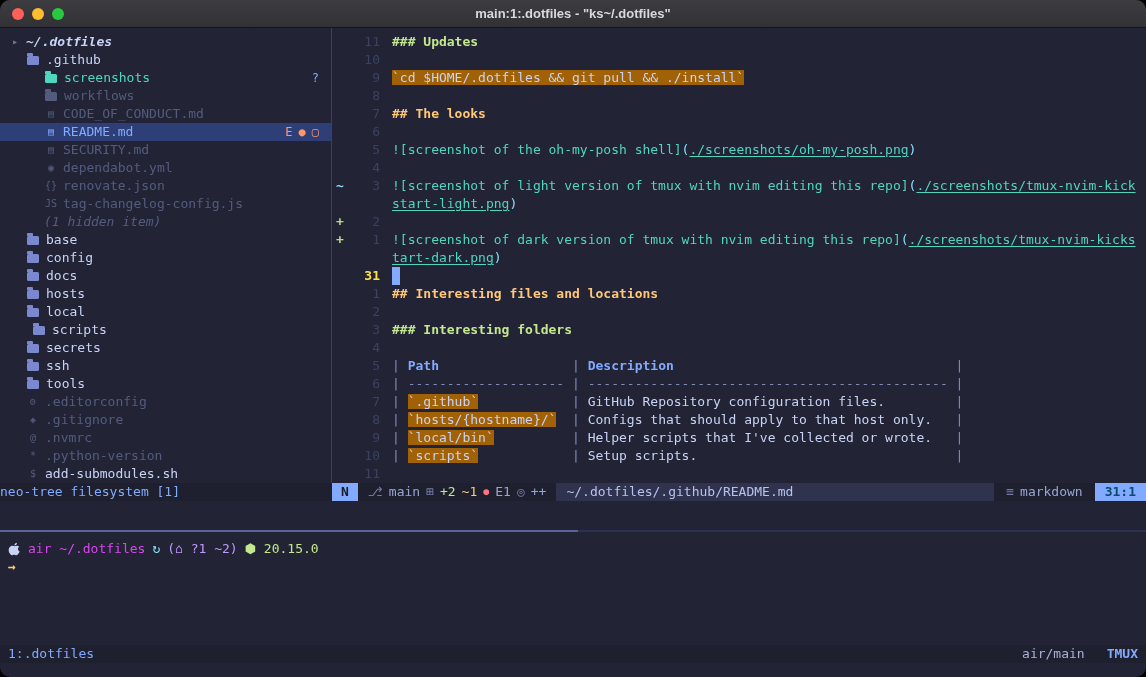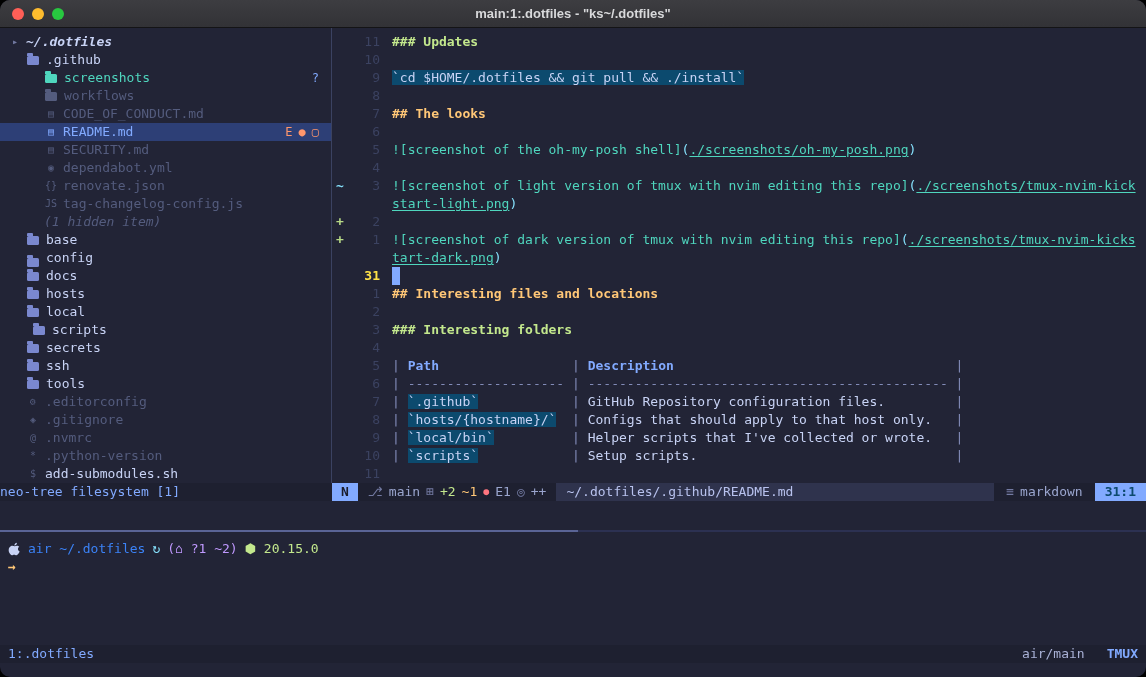--- a/index.html
+++ b/index.html
@@ -36,21 +36,21 @@
 
   
   .ed-line{height:18px;line-height:18px;display:flex;white-space:pre;}
   .ed-sign{width:14px;padding-left:4px;flex:none;font-weight:700;}
   .sign-change{color:#86e1fc}.sign-add{color:#b8db87}
   .ed-num{width:30px;flex:none;text-align:right;color:#3b4261;}
   .ed-num.cur{color:#fde047;font-weight:700;}
   .ed-text{padding-left:12px;white-space:pre;}
   .tk-h2{color:#ffc777;font-weight:700;}
   .tk-h3{color:#c3e88d;font-weight:700;}
-  .tk-code{background:#0c4a6e;color:#c8d3f5;}
+  .tk-code{background:#a16207;color:#c8d3f5;}
   .tk-link{color:#4fd6be;}
   .tk-url{color:#4fd6be;text-decoration:underline;text-underline-offset:2px;}
   .tk-paren{color:#86e1fc;}
   .tk-punct{color:#828bb8;}
   .tk-th{color:#82aaff;font-weight:700;}
   .tk-text{color:#c8d3f5;}
   .tk-cursor{display:inline-block;width:8px;height:18px;background:#82aaff;vertical-align:top;}
 
   
   .statusline{height:18px;line-height:18px;display:flex;background:#1e2030;white-space:nowrap;overflow:hidden;}
@@ -64,21 +64,21 @@
   .sl-ft{padding:0 12px;color:#9aa5ce;display:flex;gap:6px;align-items:center;flex:none;}
   .sl-pos{background:#82aaff;color:#0c4a6e;font-weight:700;padding:0 10px;flex:none;}
 
   
   .cmdline{height:29px;}
   .hdivider{height:2px;background:linear-gradient(to right,#5a6496 0,#5a6496 578px,#2c3152 578px,#2c3152 100%);}
   .shell{height:113px;box-sizing:border-box;padding:8px 0 0 8px;}
   .prompt-line{height:18px;line-height:18px;display:flex;align-items:center;gap:7px;}
   .apple{width:13px;height:14px;flex:none;}
   .apple svg{fill:#c8d3f5;display:block;}
-  .p-path{color:#3b82f6}.p-sync{color:#86e1fc}.p-git{color:#c099ff}.p-node{color:#c3e88d}
+  .p-path{color:#d946ef}.p-sync{color:#86e1fc}.p-git{color:#c099ff}.p-node{color:#c3e88d}
   .prompt-arrow{height:18px;line-height:18px;color:#ffc777;font-weight:700;}
   .tmuxbar{height:18px;line-height:18px;background:#1e2030;display:flex;padding:0 8px;box-sizing:border-box;}
   .tm-win{color:#82aaff}.tm-spacer{flex:1}.tm-session{color:#a9b1d6;margin-right:22px}.tm-label{color:#82aaff;font-weight:700}
   .bottom-pad{height:14px;}
 </style>
 </head>
 <body>
 
 <div class="window">
 
@@ -143,21 +143,21 @@
             <span class="nt-ficon glyph col-dim">JS</span>
             <span class="nt-label col-dim">tag-changelog-config.js</span>
           </div>
           <div class="nt-row" style="padding-left: 44px;">
             <span class="nt-label col-hidden">(1 hidden item)</span>
           </div>
           <div class="nt-row" style="padding-left: 26px;">
             <span class="folder col-slate"></span>
             <span class="nt-label col-fg">base</span>
           </div>
-          <div class="nt-row" style="padding-left: 26px; align-items: flex-end;">
+          <div class="nt-row" style="padding-left: 26px;">
             <span class="folder col-slate"></span>
             <span class="nt-label col-fg">config</span>
           </div>
           <div class="nt-row" style="padding-left: 26px;">
             <span class="folder col-slate"></span>
             <span class="nt-label col-fg">docs</span>
           </div>
           <div class="nt-row" style="padding-left: 26px;">
             <span class="folder col-slate"></span>
             <span class="nt-label col-fg">hosts</span>

